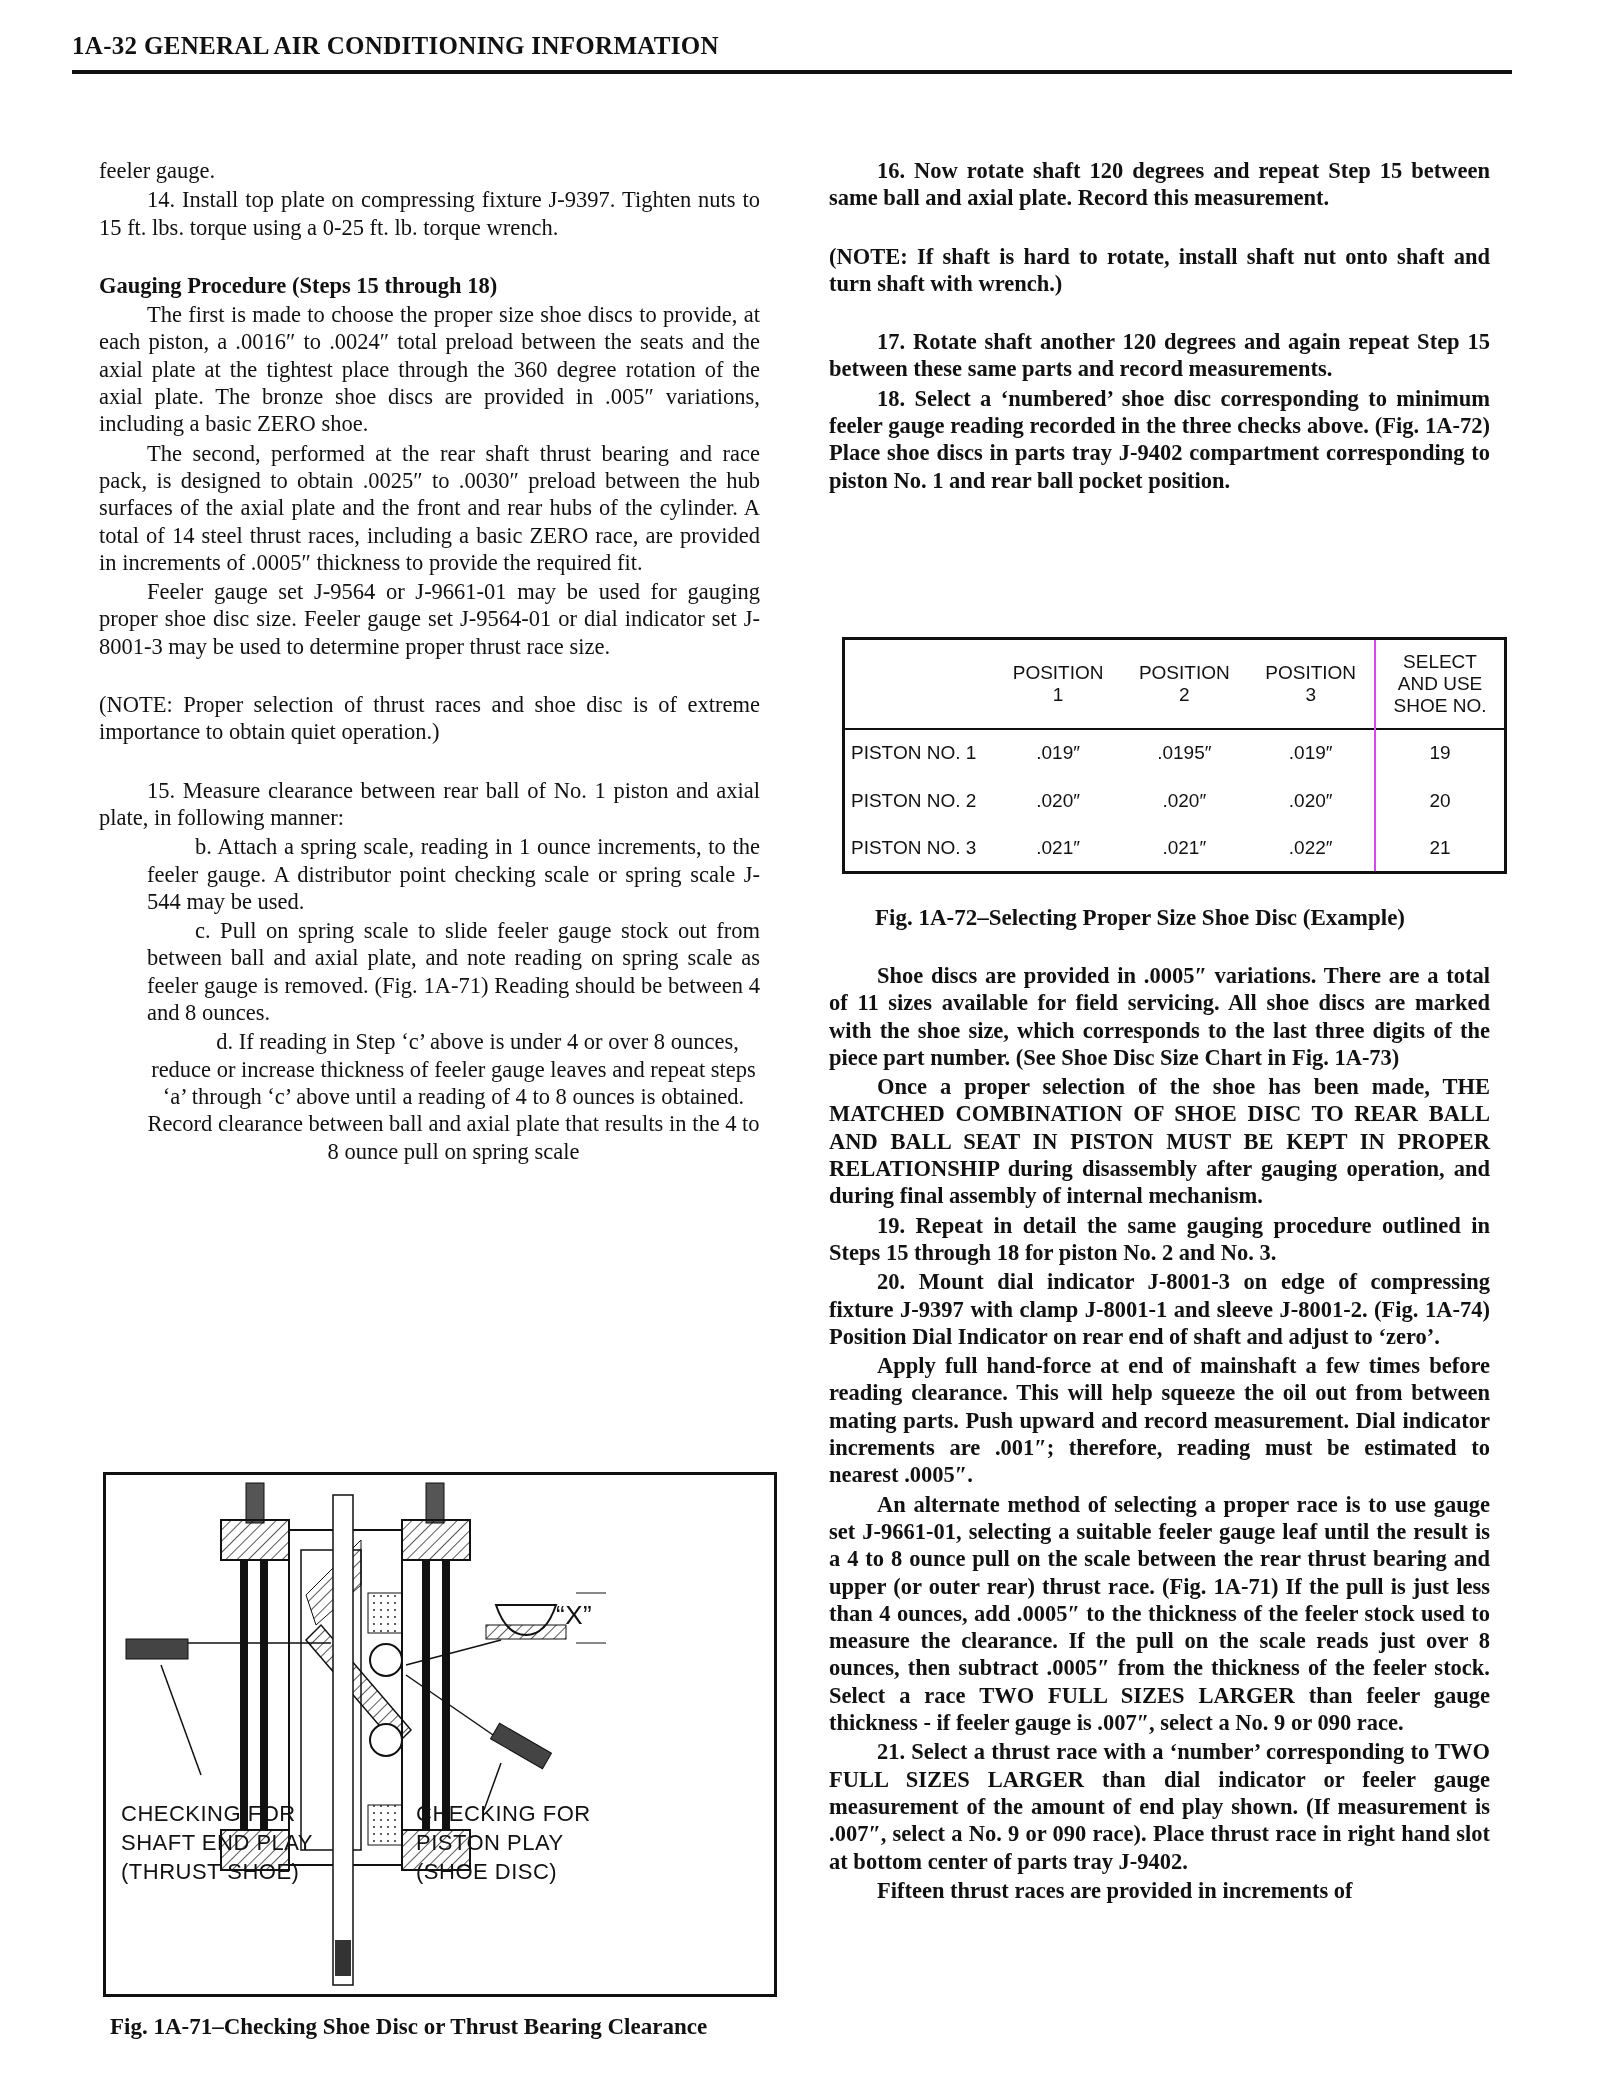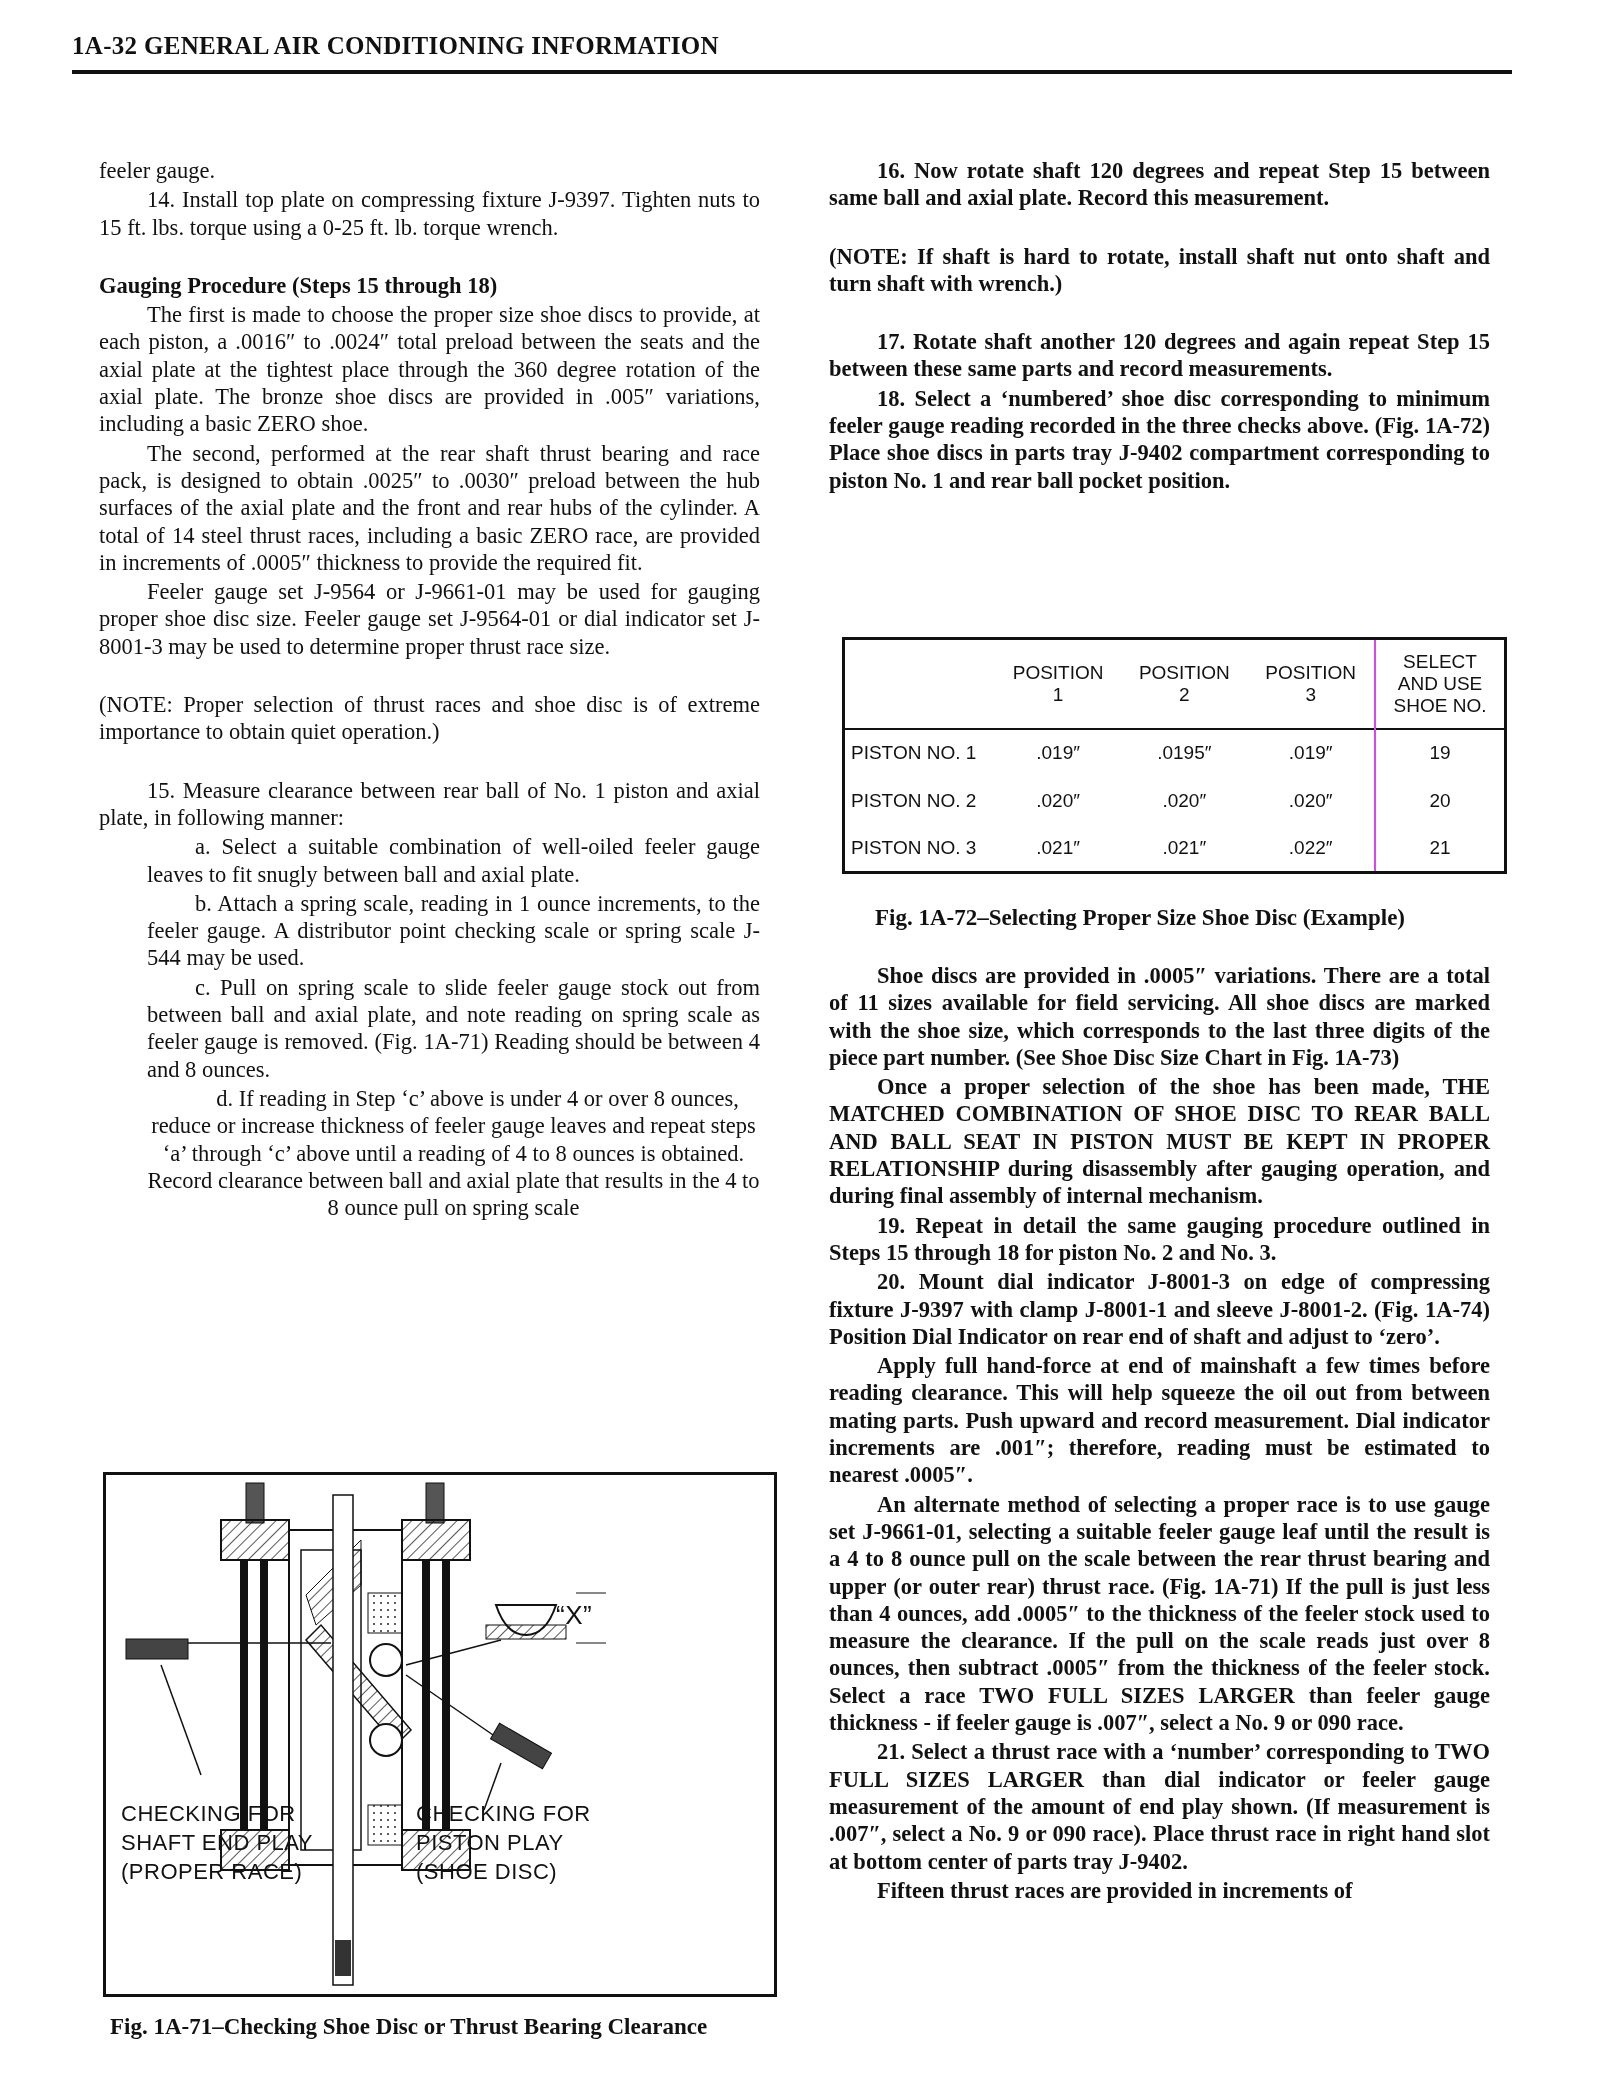--- a/index.html
+++ b/index.html
@@ -40,21 +40,20 @@
   <p class="ind">14. Install top plate on compressing fixture J-9397. Tighten nuts to 15 ft. lbs. torque using a 0-25 ft. lb. torque wrench.</p>
   <div class="gap"></div>
   <p class="heading">Gauging Procedure (Steps 15 through 18)</p>
   <p class="ind">The first is made to choose the proper size shoe discs to provide, at each piston, a .0016″ to .0024″ total preload between the seats and the axial plate at the tightest place through the 360 degree rotation of the axial plate. The bronze shoe discs are provided in .005″ variations, including a basic ZERO shoe.</p>
   <p class="ind">The second, performed at the rear shaft thrust bearing and race pack, is designed to obtain .0025″ to .0030″ preload between the hub surfaces of the axial plate and the front and rear hubs of the cylinder. A total of 14 steel thrust races, including a basic ZERO race, are provided in increments of .0005″ thickness to provide the required fit.</p>
   <p class="ind">Feeler gauge set J-9564 or J-9661-01 may be used for gauging proper shoe disc size. Feeler gauge set J-9564-01 or dial indicator set J-8001-3 may be used to determine proper thrust race size.</p>
   <div class="gap"></div>
   <p>(NOTE: Proper selection of thrust races and shoe disc is of extreme importance to obtain quiet operation.)</p>
   <div class="gap"></div>
   <p class="ind">15. Measure clearance between rear ball of No. 1 piston and axial plate, in following manner:</p>
-  <p class="sub ind">a. Select a suitable combination of well-oiled feeler gauge leaves to fit snugly between ball and axial plate.</p>
   <p class="sub ind">b. Attach a spring scale, reading in 1 ounce increments, to the feeler gauge. A distributor point checking scale or spring scale J-544 may be used.</p>
   <p class="sub ind">c. Pull on spring scale to slide feeler gauge stock out from between ball and axial plate, and note reading on spring scale as feeler gauge is removed. (Fig. 1A-71) Reading should be between 4 and 8 ounces.</p>
   <p class="sub ind" style="text-align:center">d. If reading in Step ‘c’ above is under 4 or over 8 ounces, reduce or increase thickness of feeler gauge leaves and repeat steps ‘a’ through ‘c’ above until a reading of 4 to 8 ounces is obtained. Record clearance between ball and axial plate that results in the 4 to 8 ounce pull on spring scale</p>
 </div>
 
 <div class="figbox">
   <svg width="668" height="519" viewBox="0 0 668 519" style="position:absolute;left:0;top:0">
     <defs>
       <pattern id="hatch" width="8" height="8" patternUnits="userSpaceOnUse" patternTransform="rotate(45)">
         <line x1="0" y1="0" x2="0" y2="8" stroke="#111" stroke-width="1.4"></line>
@@ -103,21 +102,21 @@
     <path d="M390 130 Q400 160 420 160 Q440 160 450 130 Z" fill="#fff" stroke="#111" stroke-width="2"></path>
     <rect x="380" y="150" width="80" height="14" fill="url(#hatch)" stroke="#111"></rect>
     <line x1="395" y1="165" x2="300" y2="190" stroke="#111" stroke-width="1.5"></line>
     <line x1="470" y1="118" x2="500" y2="118" stroke="#111"></line>
     <line x1="470" y1="168" x2="500" y2="168" stroke="#111"></line>
   </svg>
   <div class="fig-label" style="left:450px;top:126px;font-size:26px">“X”</div>
   <div class="fig-label" style="left:15px;top:324px">
     <div>CHECKING FOR</div>
     <div>SHAFT END PLAY</div>
-    <div>(PROPER RACE)</div>
+    <div>(THRUST SHOE)</div>
   </div>
   <div class="fig-label" style="left:310px;top:324px">
     <div>CHECKING FOR</div>
     <div>PISTON PLAY</div>
     <div>(SHOE DISC)</div>
   </div>
 </div>
 <div class="figcap1">Fig. 1A-71–Checking Shoe Disc or Thrust Bearing Clearance</div>
 
 <div class="col right">

